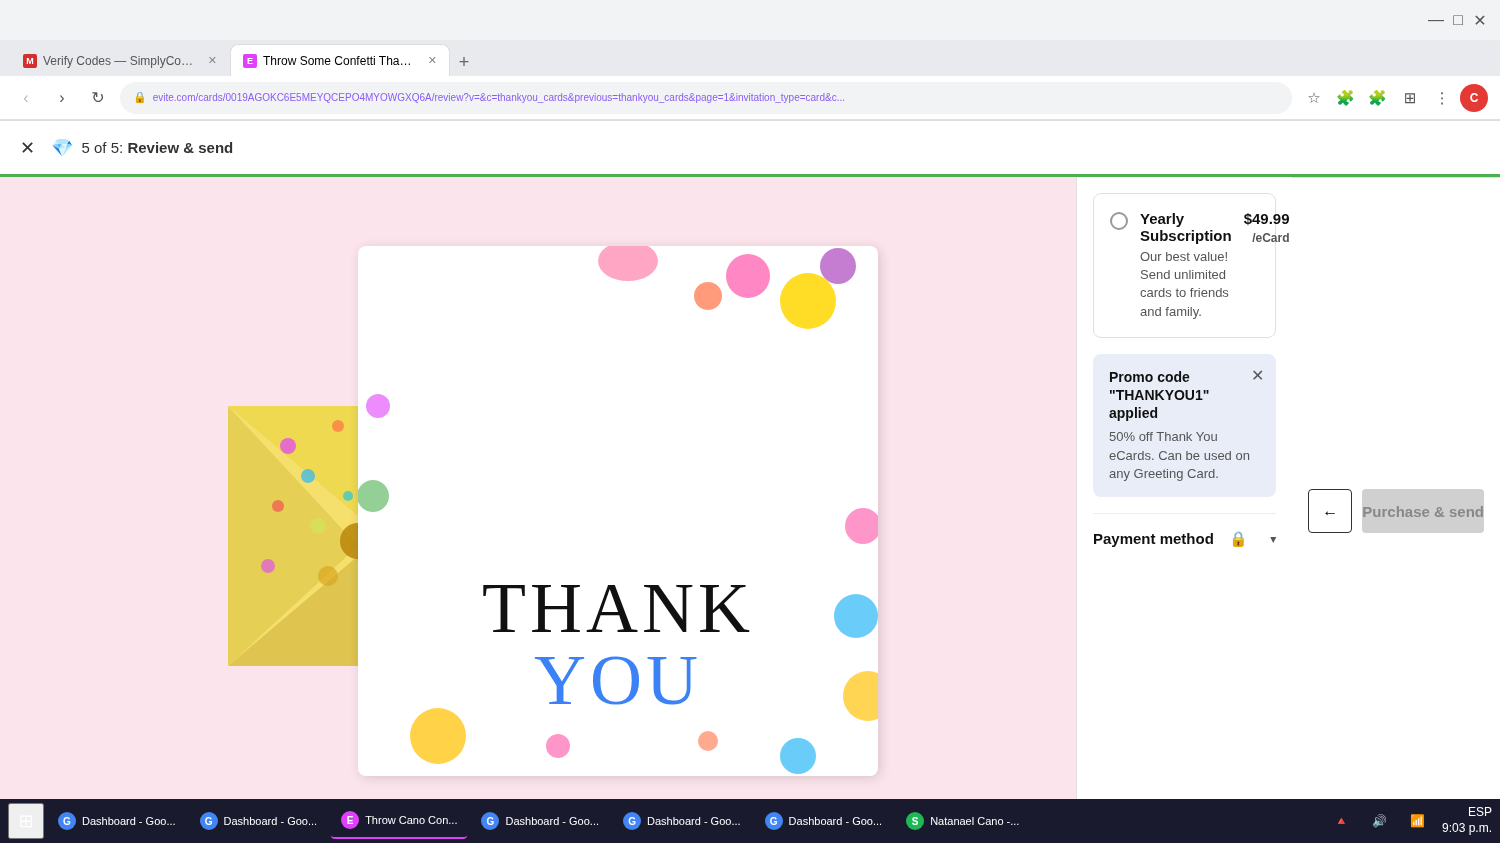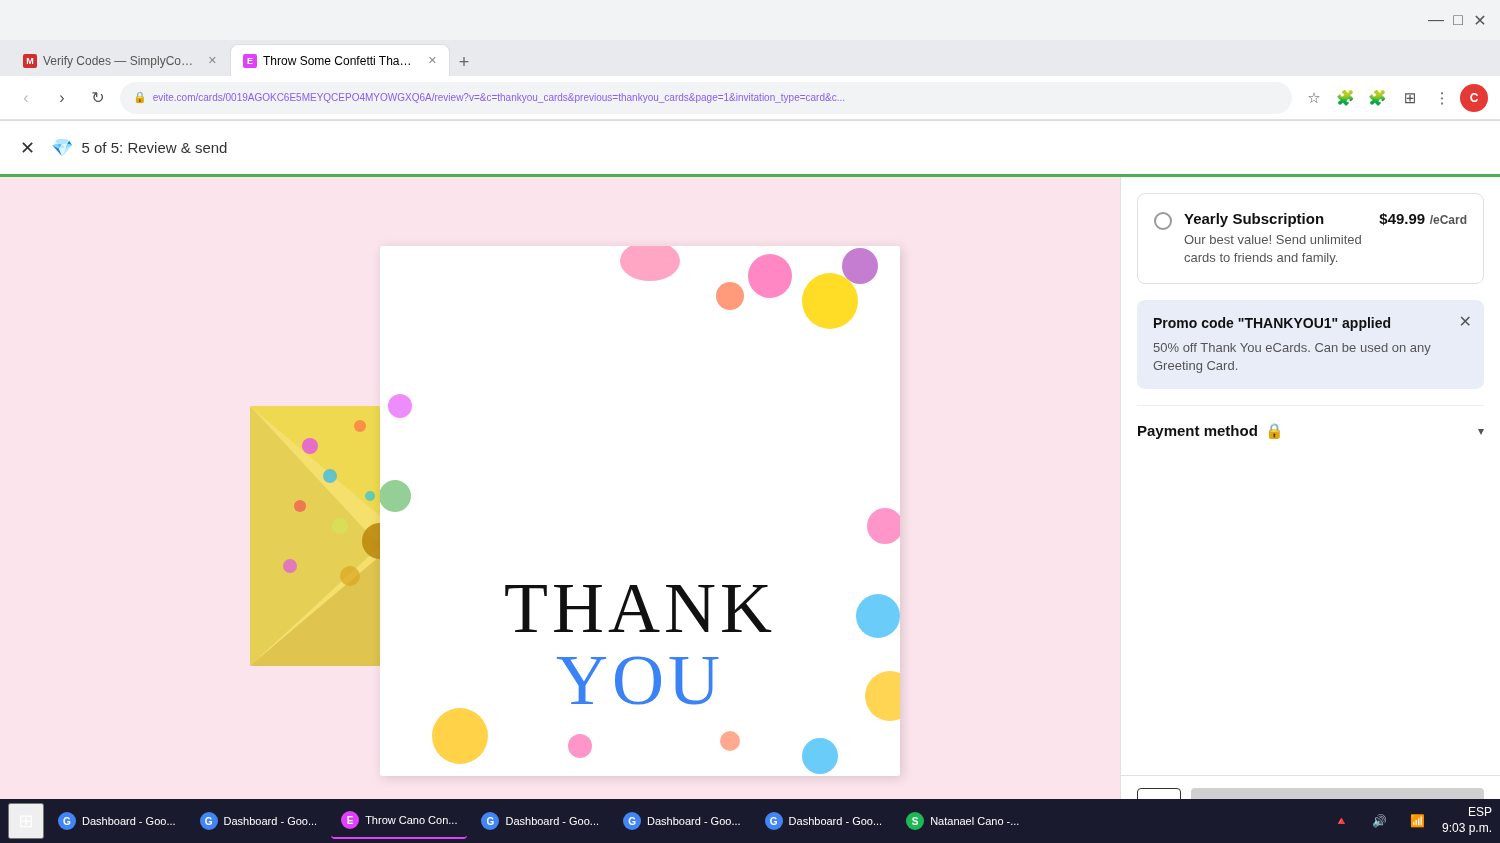--- a/index.html
+++ b/index.html
@@ -28,41 +28,41 @@
     .nav-right { display: flex; gap: 4px; align-items: center; }
     .nav-icon-btn { background: none; border: none; cursor: pointer; color: #555; font-size: 15px; width: 28px; height: 28px; display: flex; align-items: center; justify-content: center; border-radius: 50%; }
     .profile-btn { width: 28px; height: 28px; border-radius: 50%; background: #e53935; color: white; font-size: 12px; font-weight: bold; display: flex; align-items: center; justify-content: center; cursor: pointer; border: none; }
 
     
     .app-header { display: flex; align-items: center; padding: 0 20px; height: 56px; background: #fff; border-bottom: 3px solid #4caf50; position: relative; }
     .app-header-close { font-size: 18px; color: #333; cursor: pointer; background: none; border: none; margin-right: 16px; }
     .app-header-progress { display: flex; align-items: center; gap: 8px; }
     .diamond-icon { color: #e040fb; font-size: 18px; }
     .progress-text { font-size: 15px; color: #333; }
-    .progress-text strong { font-weight: 400; }
+    .progress-text strong { font-weight: 700; }
 
     
     .main-content { display: flex; height: calc(843px - 40px - 36px - 44px - 56px); background: #fce4ec; }
 
     
     .card-preview-area { flex: 1; display: flex; align-items: center; justify-content: center; padding: 20px; overflow: hidden; }
     .card-container { position: relative; width: 680px; height: 530px; }
     
     
     .envelope { position: absolute; left: 20px; top: 80px; width: 280px; height: 340px; }
 
     
-    .thankyou-card { position: absolute; right: 0; top: 0; width: 520px; height: 530px; background: #fff; border-radius: 2px; box-shadow: 2px 2px 12px rgba(0,0,0,0.15); overflow: hidden; }
+    .thankyou-card { position: absolute; right: 0; top: 0; width: 520px; height: 530px; background: #fff; border-radius: 8px; box-shadow: 2px 2px 12px rgba(0,0,0,0.15); overflow: hidden; }
     .card-confetti { position: absolute; top: 0; left: 0; width: 100%; height: 100%; }
     .card-text-area { position: absolute; bottom: 60px; left: 50%; transform: translateX(-50%); text-align: center; width: 100%; }
     .card-thank { font-size: 72px; font-weight: 400; color: #111; letter-spacing: 4px; font-family: Georgia, serif; line-height: 1; }
     .card-you { font-size: 72px; font-weight: 400; color: #3b82f6; letter-spacing: 4px; font-family: Georgia, serif; line-height: 1; }
 
     
-    .right-sidebar { width: 380px; background: #fff; border-left: 1px solid #e0e0e0; display: flex; flex-direction: column; overflow: hidden; }
+    .right-sidebar { width: 424px; background: #fff; border-left: 1px solid #e0e0e0; display: flex; overflow: hidden; }
     .sidebar-scroll { flex: 1; overflow-y: auto; padding: 16px; }
     .sidebar-scroll::-webkit-scrollbar { width: 8px; }
     .sidebar-scroll::-webkit-scrollbar-track { background: #f1f1f1; }
     .sidebar-scroll::-webkit-scrollbar-thumb { background: #ccc; border-radius: 4px; }
 
     
     .subscription-option { border: 1px solid #e0e0e0; border-radius: 8px; padding: 16px; display: flex; align-items: flex-start; gap: 12px; margin-bottom: 16px; }
     .radio-btn { width: 18px; height: 18px; border: 2px solid #999; border-radius: 50%; flex-shrink: 0; margin-top: 2px; cursor: pointer; background: #fff; }
     .subscription-info { flex: 1; }
     .subscription-title { font-size: 15px; font-weight: 700; color: #111; margin-bottom: 4px; }
@@ -79,21 +79,21 @@
     
     .totals-section { padding: 8px 0; border-top: 1px solid #eee; margin-bottom: 16px; }
     .total-row { display: flex; justify-content: space-between; align-items: center; margin-bottom: 8px; }
     .total-label { font-size: 14px; color: #333; display: flex; align-items: center; gap: 6px; }
     .total-value { font-size: 14px; color: #333; font-weight: 500; }
     .info-icon { width: 16px; height: 16px; border: 1px solid #888; border-radius: 50%; display: inline-flex; align-items: center; justify-content: center; font-size: 10px; color: #888; cursor: pointer; }
 
     
     .payment-section { border-top: 1px solid #eee; padding: 16px 0; }
     .payment-header { display: flex; align-items: center; justify-content: space-between; cursor: pointer; }
-    .payment-title { font-size: 15px; font-weight: 600; color: #111; display: flex; align-items: center; gap: 8px; }
+    .payment-title { font-size: 15px; font-weight: 600; color: #111; display: flex; align-items: center; gap: 16px; }
     .chevron-down { font-size: 12px; color: #555; }
 
     
     .sidebar-footer { padding: 12px 16px; border-top: 1px solid #e0e0e0; display: flex; gap: 10px; align-items: center; }
     .back-btn { width: 44px; height: 44px; border: 1.5px solid #333; border-radius: 4px; background: #fff; cursor: pointer; display: flex; align-items: center; justify-content: center; font-size: 16px; flex-shrink: 0; }
     .purchase-btn { flex: 1; height: 44px; background: #d0d0d0; color: #888; border: none; border-radius: 4px; font-size: 15px; font-weight: 600; cursor: not-allowed; }
 
     
     .taskbar { position: fixed; bottom: 0; left: 0; width: 1500px; height: 44px; background: #1a1a2e; display: flex; align-items: center; padding: 0 8px; gap: 4px; z-index: 100; }
     .taskbar-start { width: 36px; height: 36px; display: flex; align-items: center; justify-content: center; color: white; font-size: 18px; cursor: pointer; }

